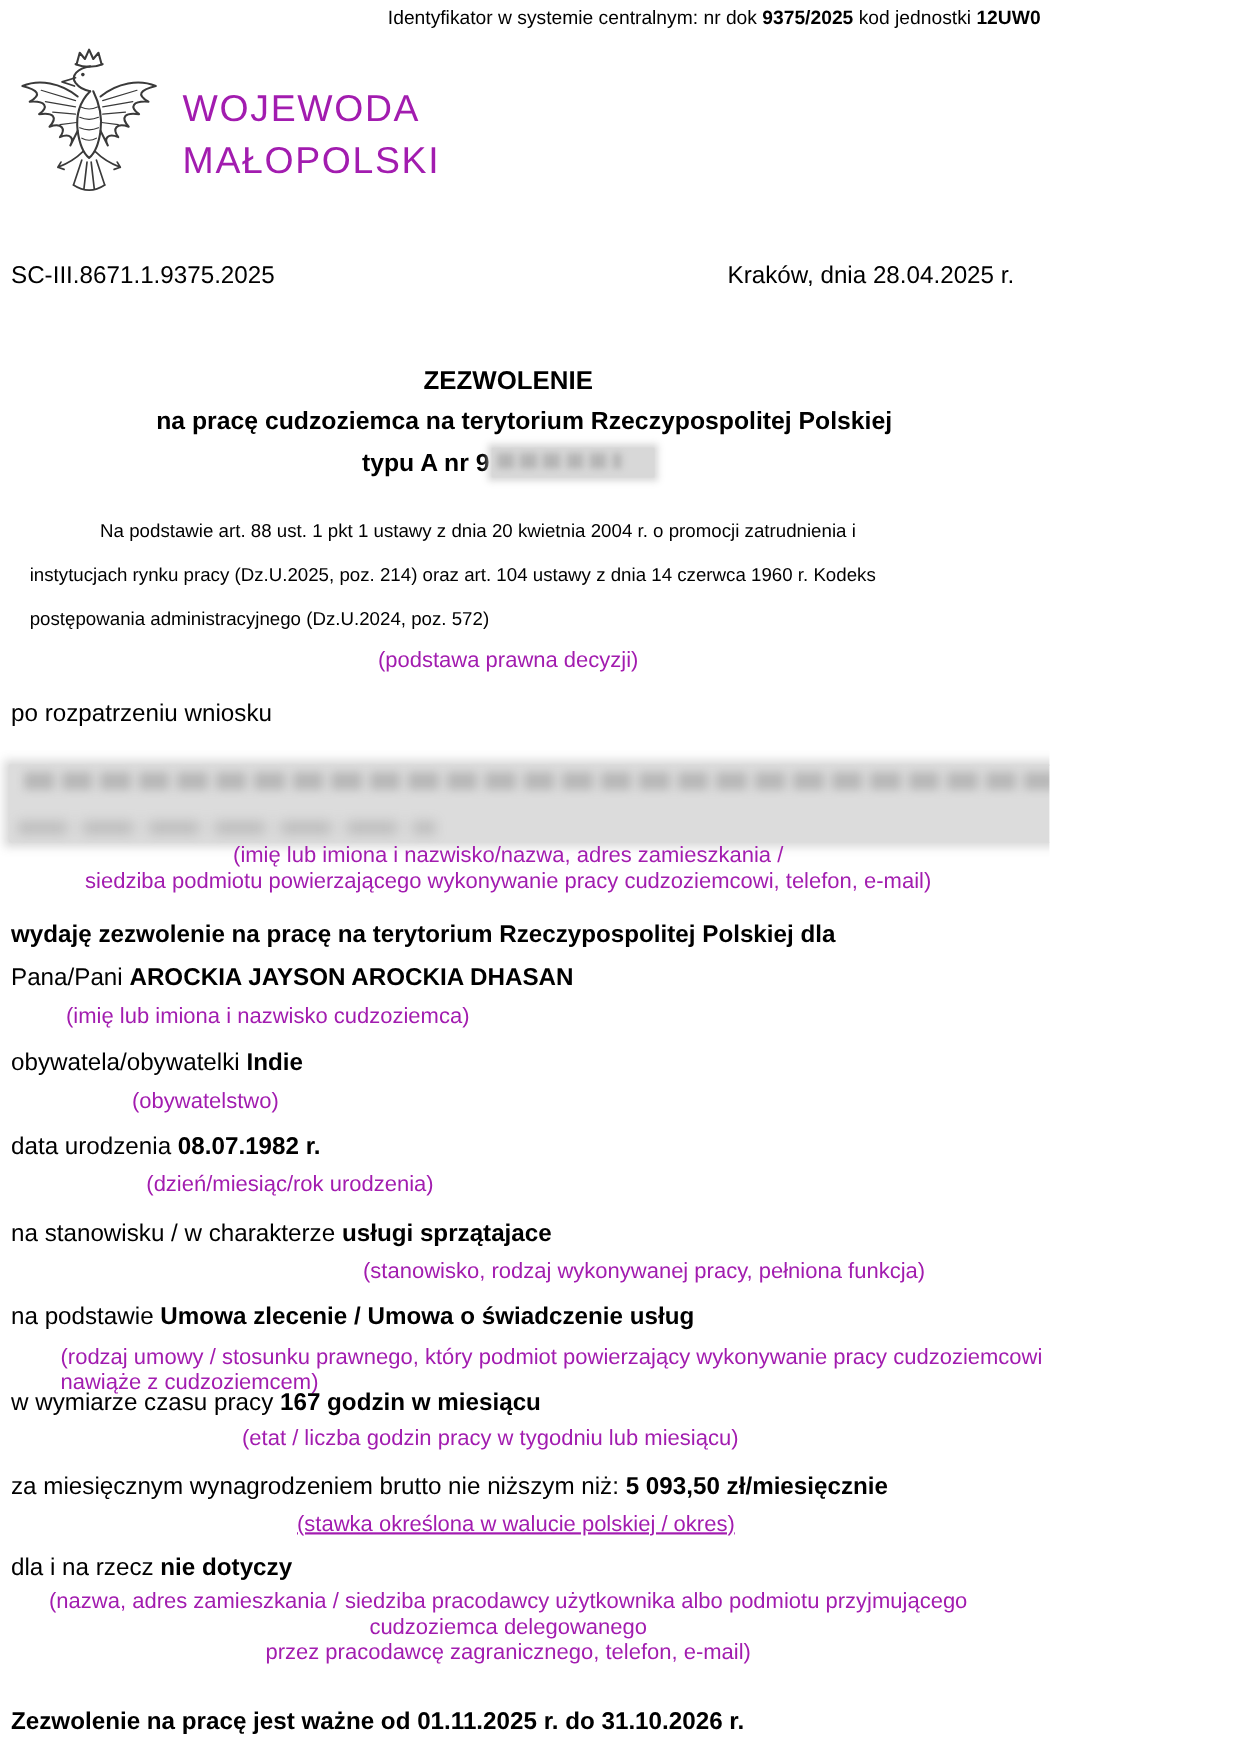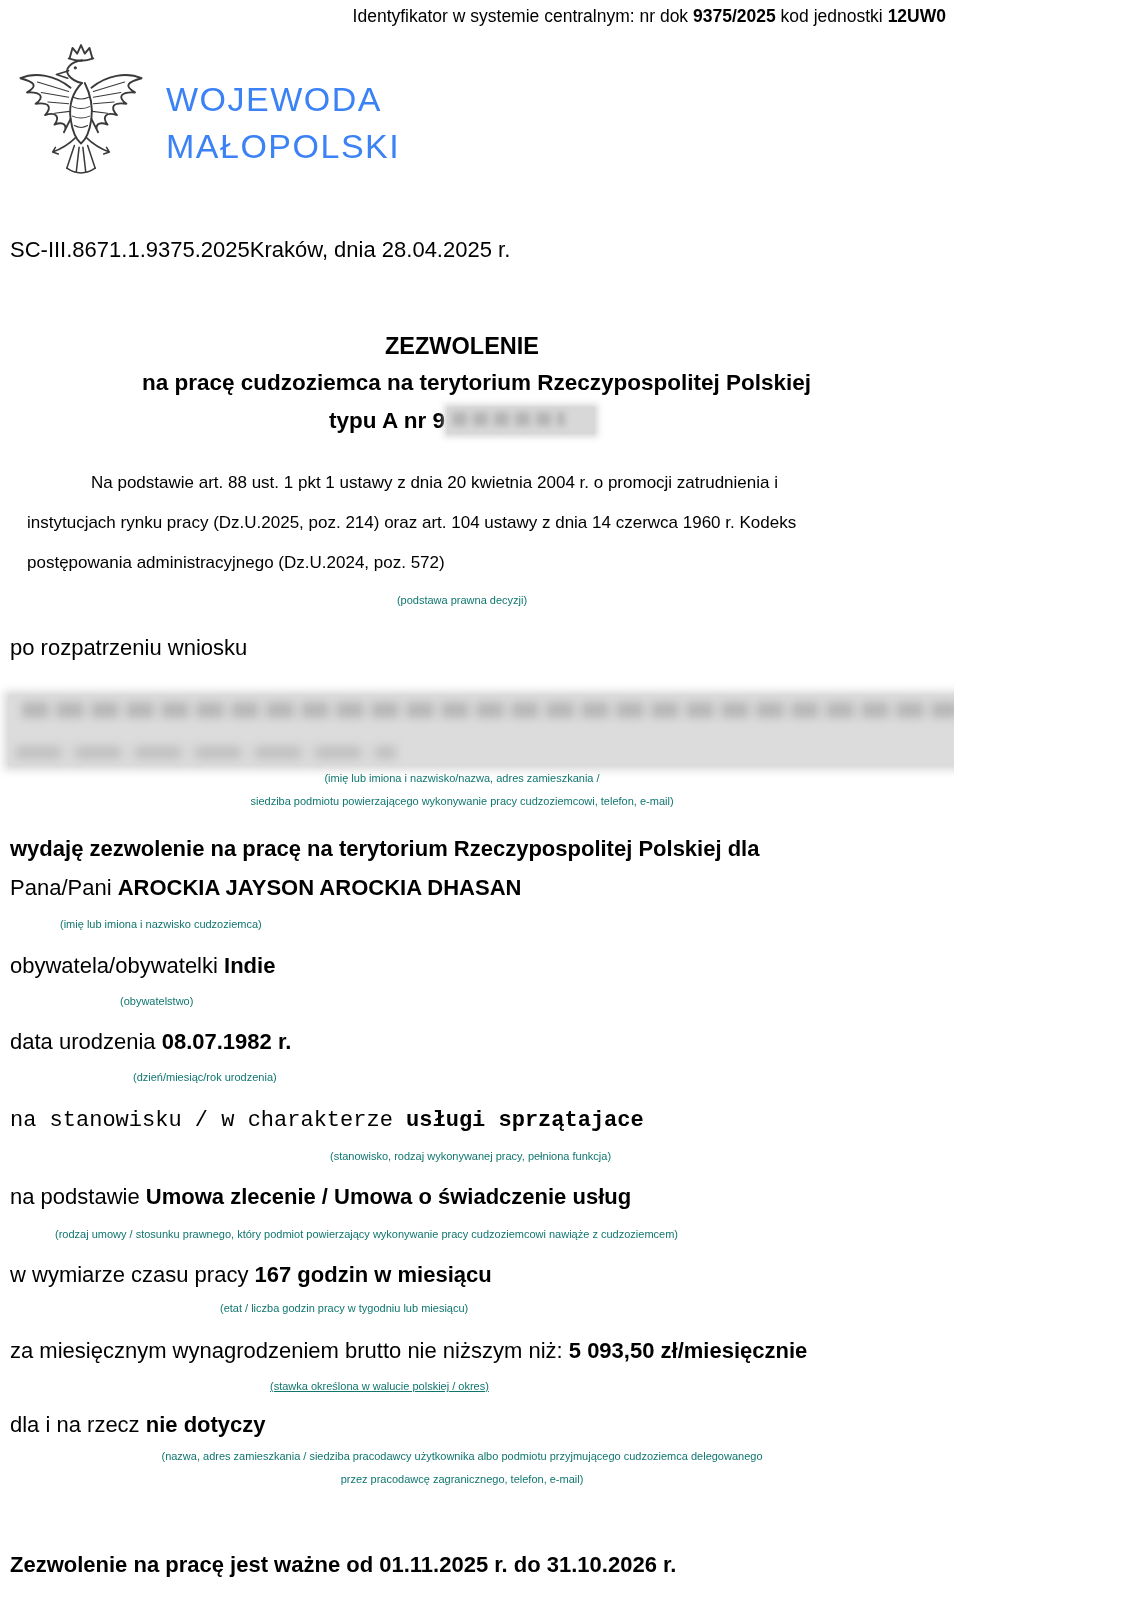--- a/index.html
+++ b/index.html
@@ -8,32 +8,32 @@
     position:relative;
     width:954px;height:1600px;
     background:#ffffff;
     font-family:"Liberation Sans", sans-serif;
     color:#000;
     overflow:hidden;
   }
   .abs{position:absolute;}
   .b{font-weight:bold;}
   .body-text{font-size:22px;line-height:28px;}
-  .caption{font-size:11px;line-height:23px;color:#0f766e;}
+  .caption{font-size:20px;line-height:23px;color:#a21caf;}
   .center{text-align:center;}
 
   
   .id-line{top:6px;left:0;right:8px;text-align:right;font-size:17.5px;}
 
   
   .emblem{top:40px;left:10px;width:142px;height:156px;}
-  .authority{top:76px;left:166px;font-size:34px;line-height:47px;letter-spacing:1.5px;color:#3b82f6;}
-
-  
-  .ref-row{top:237px;left:10px;right:32px;display:flex;justify-content:flex-start;font-size:22px;}
+  .authority{top:76px;left:166px;font-size:34px;line-height:47px;letter-spacing:1.5px;color:#a21caf;}
+
+  
+  .ref-row{top:237px;left:10px;right:32px;display:flex;justify-content:space-between;font-size:22px;}
 
   
   .title-block{top:333px;left:0;right:30px;text-align:center;}
   .title-line1{font-size:23.5px;font-weight:bold;margin-bottom:10px;}
   .title-line2{font-size:22.5px;font-weight:bold;margin-bottom:11px;padding-left:29px;}
   .title-line3{font-size:22.5px;font-weight:bold;}
 
   
   .redact-small{
     display:inline-block;width:148px;height:27px;margin-left:2px;
@@ -71,21 +71,21 @@
 
   .grant-line{top:835px;left:10px;font-weight:bold;}
 
   
   .row-person{top:874px;left:10px;}
   .cap-person{top:913px;left:60px;}
   .row-citizenship{top:952px;left:10px;}
   .cap-citizenship{top:990px;left:120px;}
   .row-birth{top:1028px;left:10px;}
   .cap-birth{top:1066px;left:133px;}
-  .row-position{top:1107px;left:10px;font-family:Liberation Mono, monospace;}
+  .row-position{top:1107px;left:10px;}
   .cap-position{top:1145px;left:330px;}
   .row-contract{top:1183px;left:10px;}
   .cap-contract{top:1223px;left:55px;}
   .row-hours{top:1261px;left:10px;}
   .cap-hours{top:1297px;left:220px;}
   .row-salary{top:1337px;left:10px;}
   .cap-salary{top:1375px;left:270px;text-decoration:underline;}
   .row-entity{top:1411px;left:10px;}
   .cap-entity{top:1445px;left:0;right:30px;}
 

